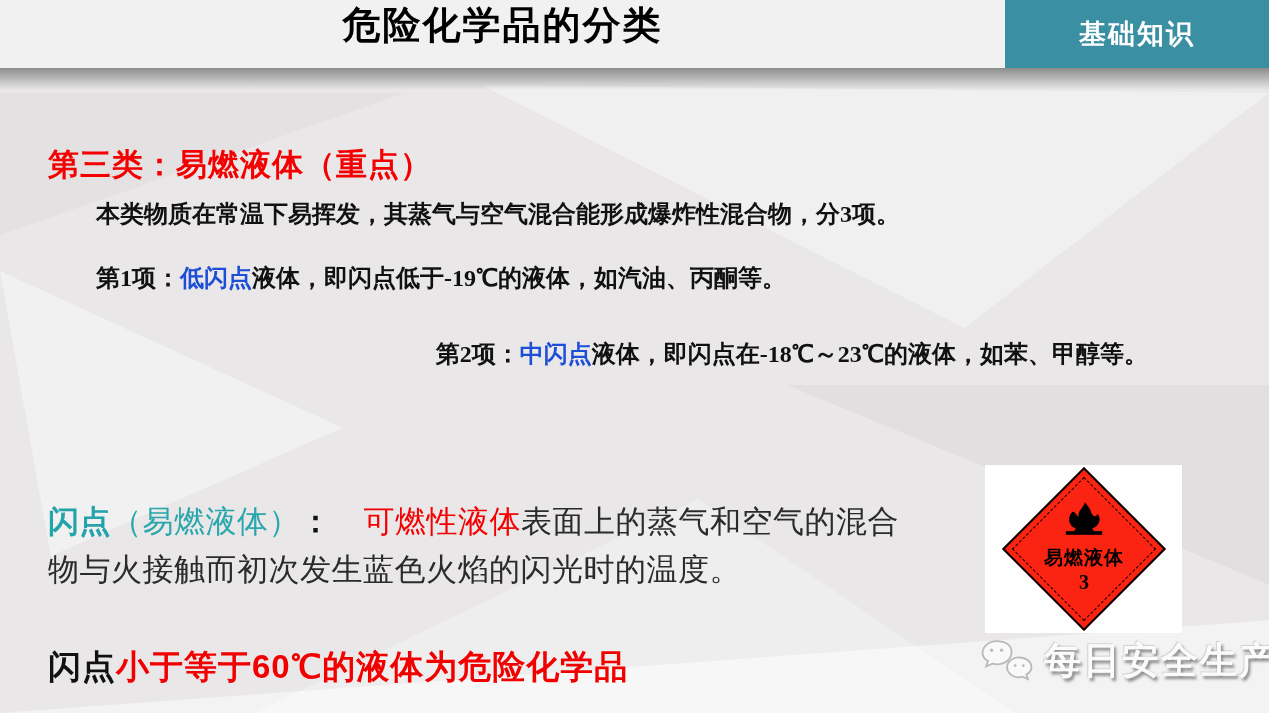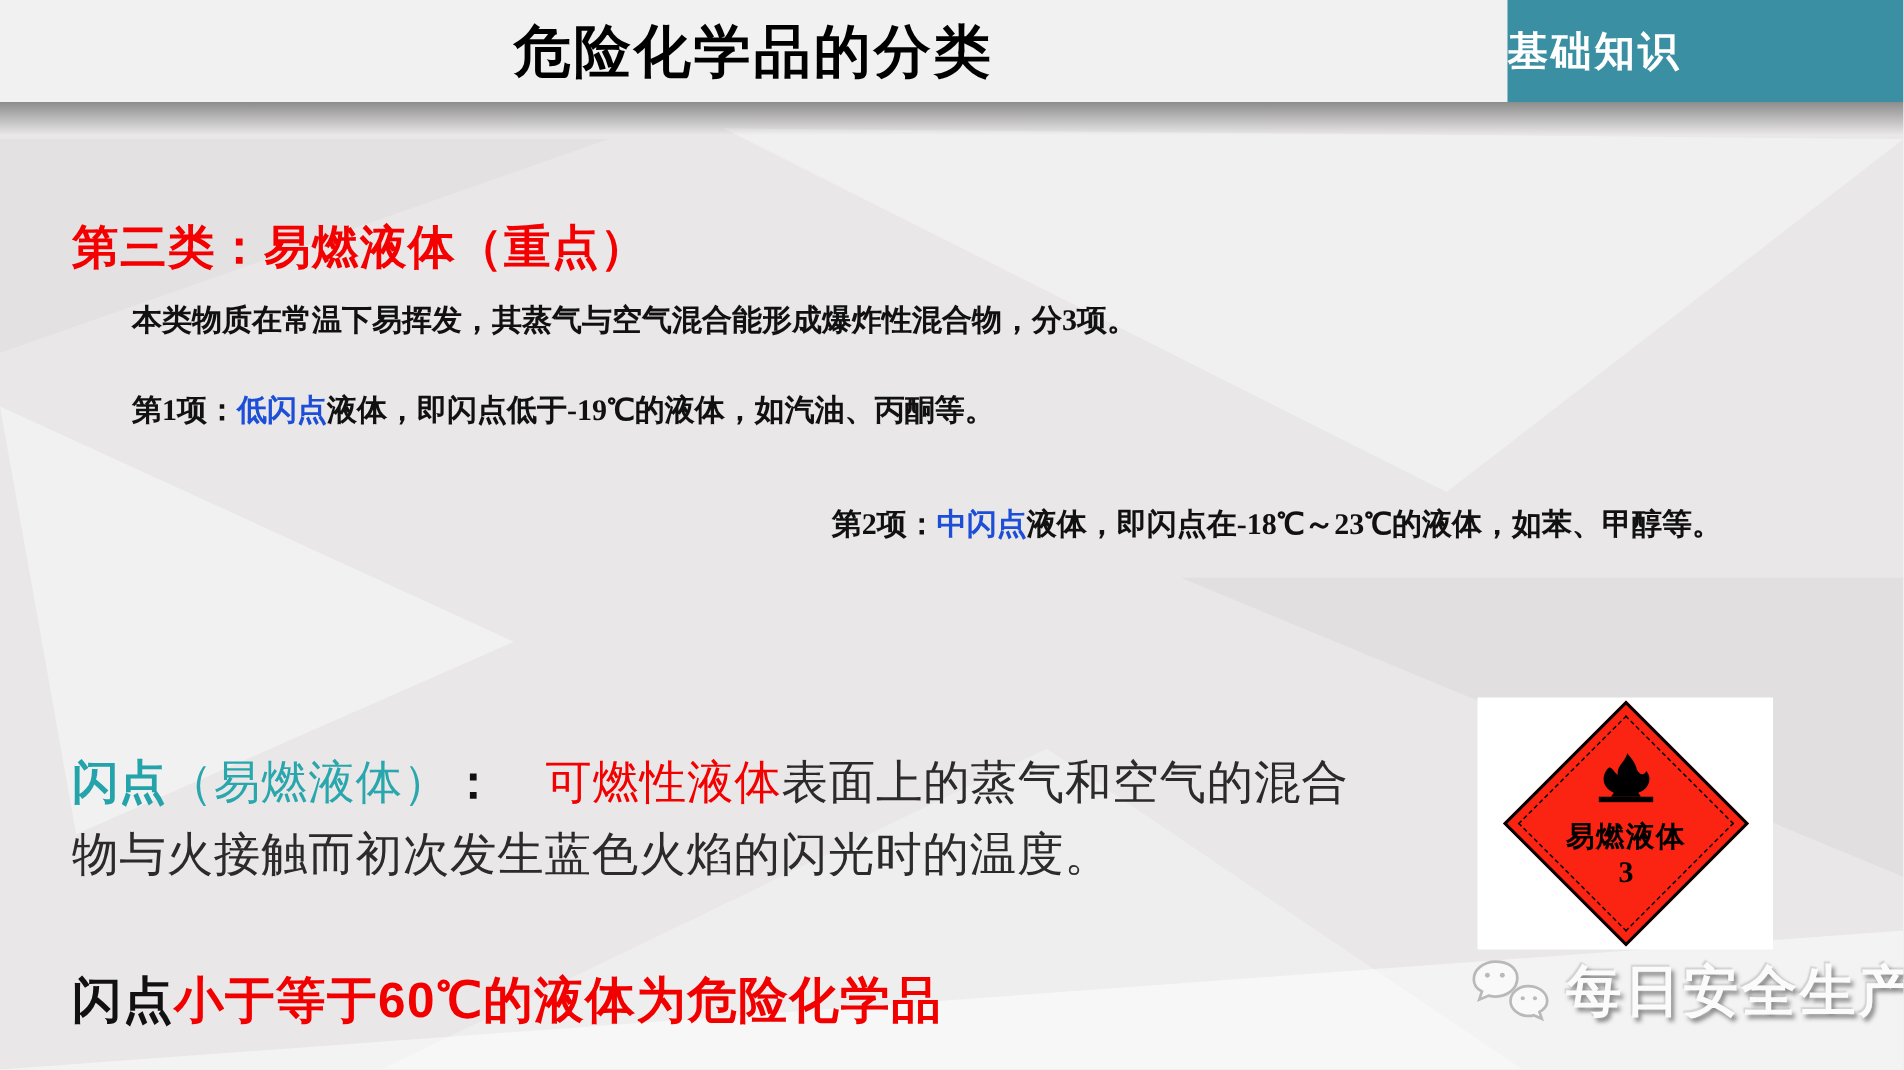--- a/index.html
+++ b/index.html
@@ -17,46 +17,46 @@
   .poly.p1{background:rgba(255,255,255,.38);clip-path:polygon(38% 12%,76% 46%,100% 13%);}
   .poly.p2{background:rgba(255,255,255,.42);clip-path:polygon(0 38%,27% 60%,4% 78%);}
   .poly.p3{background:rgba(0,0,0,.03);clip-path:polygon(62% 54%,100% 82%,100% 54%);}
   .poly.p4{background:rgba(255,255,255,.5);clip-path:polygon(0 100%,100% 87%,100% 100%);}
   .poly.p5{background:rgba(0,0,0,.022);clip-path:polygon(0 13%,32% 13%,0 33%);}
   .poly.p6{background:rgba(255,255,255,.3);clip-path:polygon(20% 100%,55% 70%,80% 100%);}
 
   
   .header-band{
     position:absolute;left:0;top:0;width:1005px;height:68px;
-    background:#f2f1f1;display:flex;align-items:center;justify-content:center;
+    background:#f2f1f1;display:flex;align-items:flex-start;justify-content:center;
   }
   .header-title{
     font-size:38px;font-weight:900;color:#000;letter-spacing:2px;
     font-family:"Liberation Sans", sans-serif;
   }
   .header-badge{
     position:absolute;left:1005px;top:0;width:264px;height:68px;
-    background:#3a8fa3;display:flex;align-items:center;
+    background:#3a8fa3;display:flex;align-items:center;justify-content:center;
   }
   .header-badge span{font-size:27px;font-weight:700;color:#fff;letter-spacing:2px;}
   .header-shadow{
     position:absolute;left:0;top:68px;width:1269px;height:22px;
     background:linear-gradient(to bottom, rgba(110,110,110,.75), rgba(110,110,110,0));
   }
 
   
   .content{position:absolute;left:48px;top:104px;width:1180px;margin-top:40px;}
   .headline{
     font-size:31px;font-weight:800;color:#f40000;
     font-family:"Liberation Sans", sans-serif;letter-spacing:1px;
   }
   .bodytext{
     font-family:"Liberation Serif", serif;
     font-weight:700;color:#111;
-    font-size:20px;line-height:40px;
+    font-size:24px;line-height:40px;
   }
   .intro{width:1120px;margin-top:8px;text-indent:2em;}
   .item{width:1100px;text-indent:2em;}
   .item.i1{margin-top:1px;}
   .item.i2{margin-top:36px;text-align:right;}
   .item.i3{margin-top:40px;}
   .red{color:#1d4ed8;}
 
   
   .definition{

